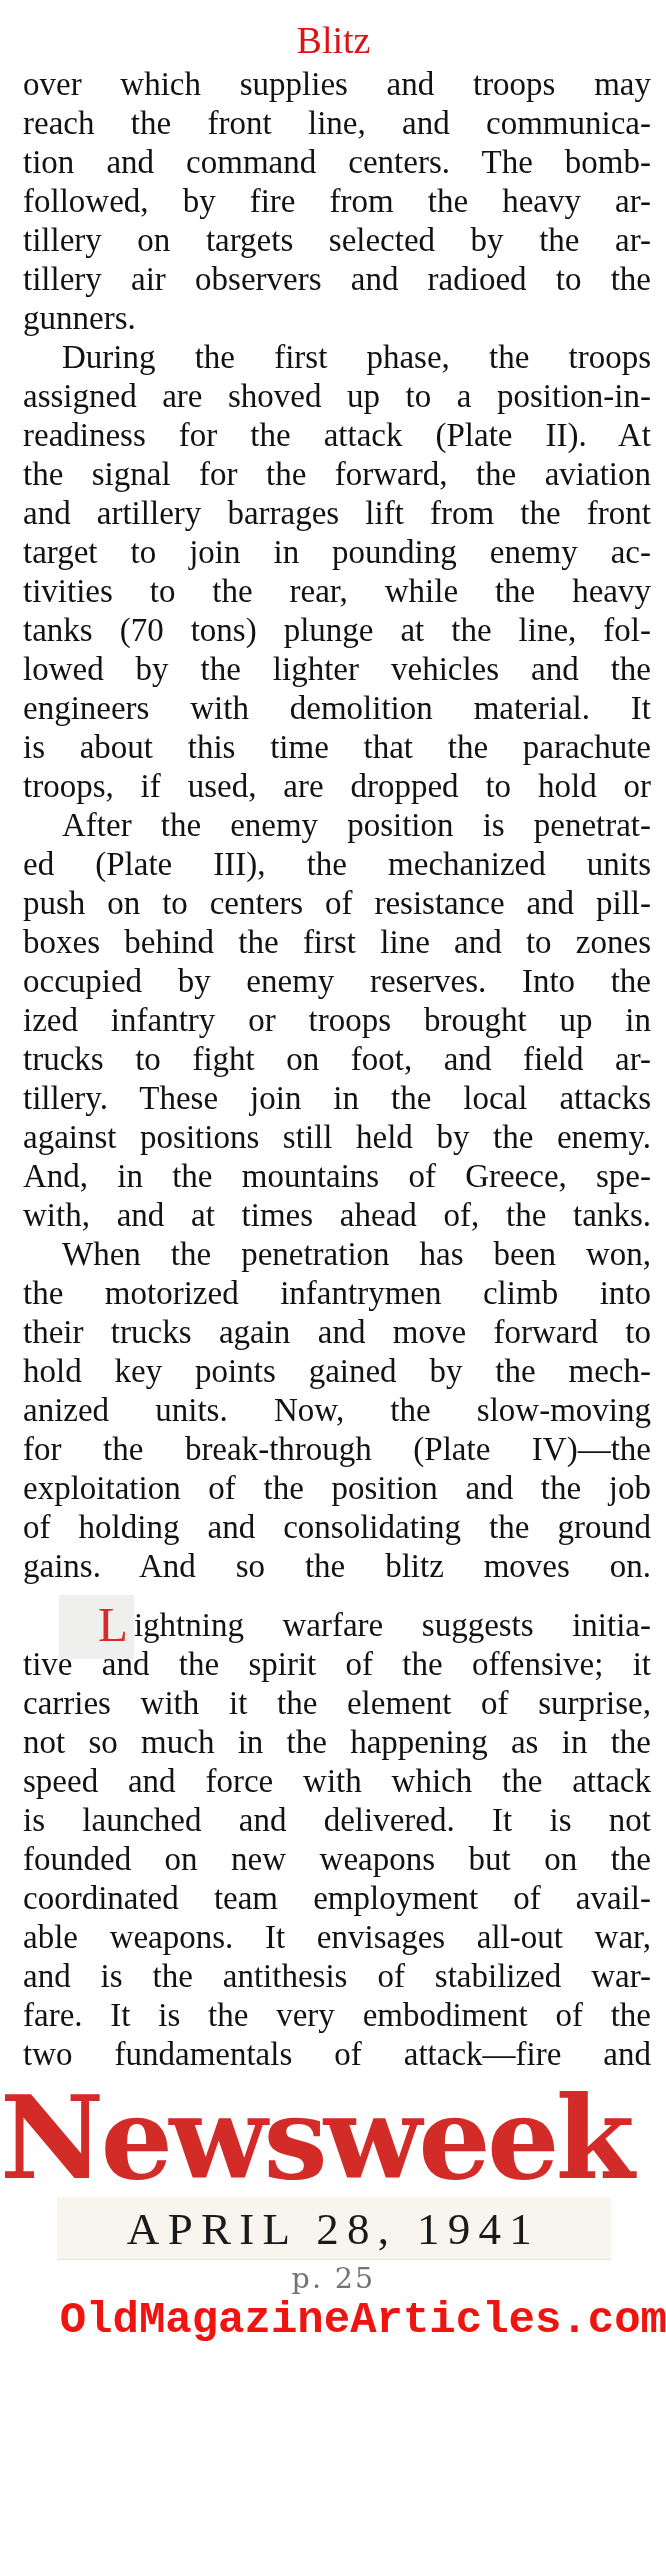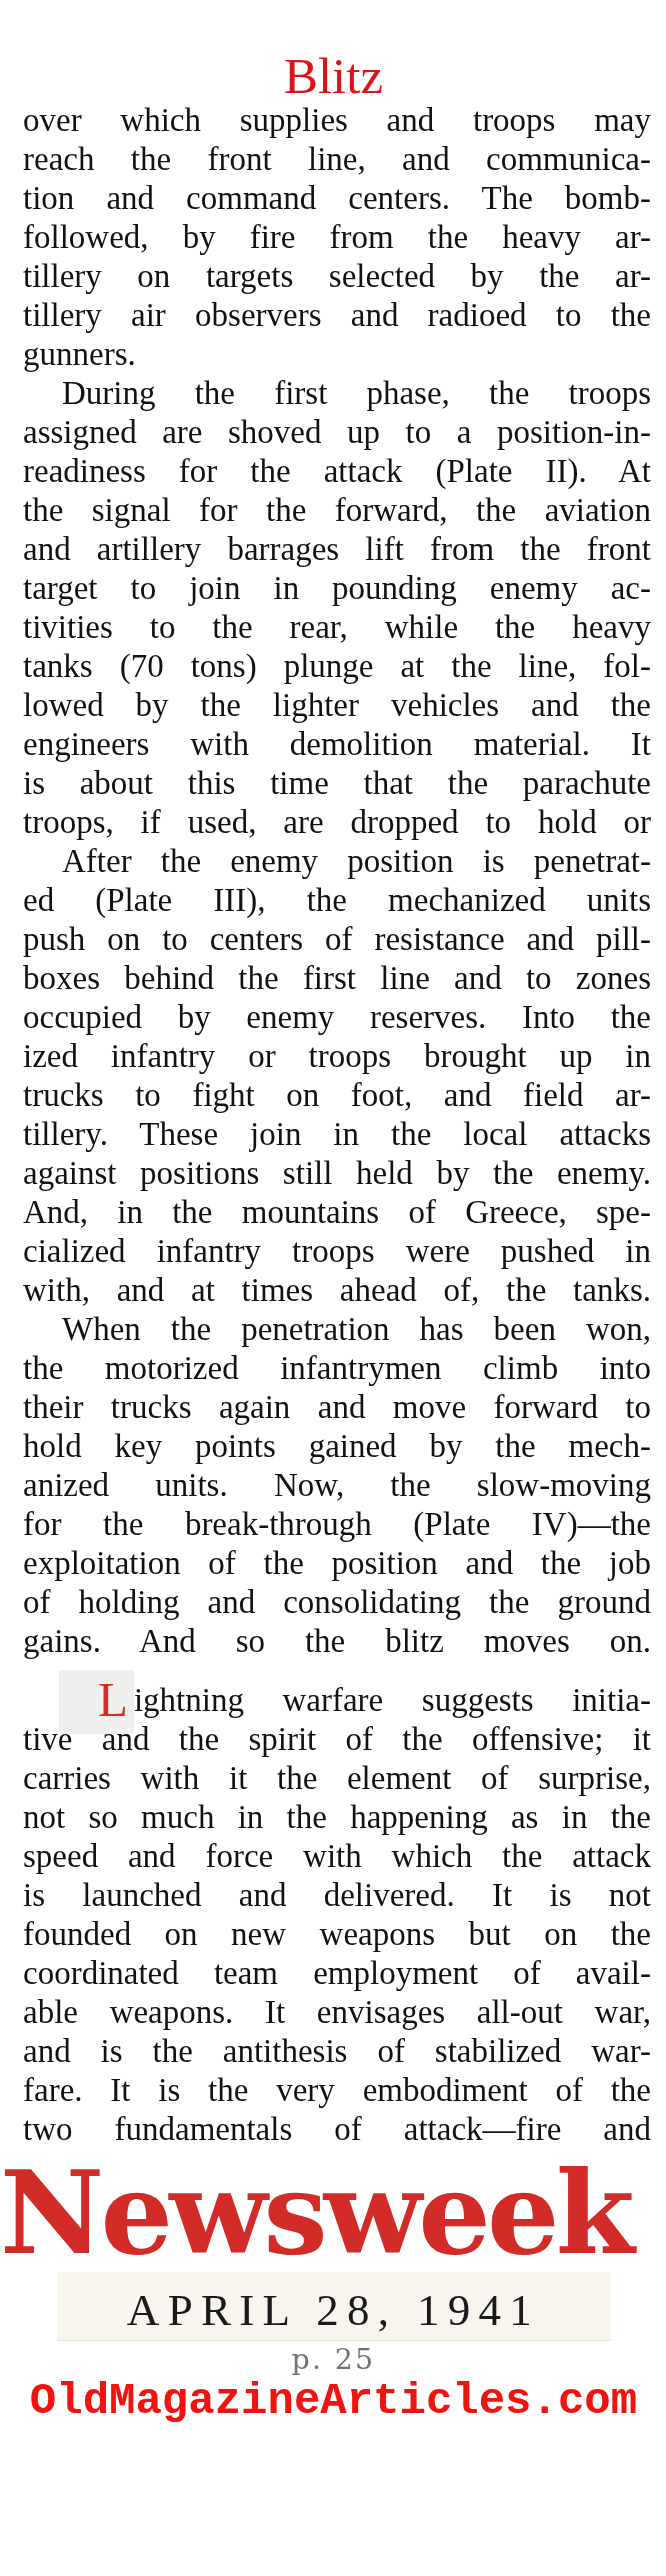--- a/index.html
+++ b/index.html
@@ -11,24 +11,23 @@
     background: #ffffff;
     overflow: hidden;
     font-family: "Liberation Serif", serif;
     color: var(--text-black, #121212);
   }
   .article-title {
     padding-top: 18px;
     height: 47px;
     text-align: center;
     font-family: "Liberation Serif", serif;
-    font-size: 51px;
+    font-size: 38px;
     line-height: 45px;
     color: var(--title-red, #dc1418);
-    margin-top: 36px;
   }
   .article-body {
     margin: 0 16px 0 23px; 
   }
   .line {
     font-size: 33px;
     line-height: 39px;
     text-align: justify;
     text-align-last: auto;
     color: var(--text-black, #121212);
@@ -55,21 +54,21 @@
     line-height: 105px;
     letter-spacing: -3.8px;
     color: var(--newsweek-red, #d32b28);
     text-align: left;
   }
   .date-strip {
     margin: 6px auto 0 auto;
     width: 554px;
     background: var(--date-strip, #f7f5ee);
     border-bottom: 0.8px solid #e7e4da;
-    padding: 14px 0 6px 0;
+    padding: 8px 0 6px 0;
   }
   .issue-date {
     font-family: "Liberation Serif", serif;
     font-size: 45px;
     line-height: 48px;
     letter-spacing: 8.3px;
     color: #1a1a1a;
     text-align: center;
     white-space: nowrap;
   }
@@ -82,21 +81,21 @@
     color: #737373;
     text-align: center;
   }
   .site-mark {
     margin-top: 3px;
     font-family: "Liberation Mono", monospace;
     font-weight: bold;
     font-size: 44px;
     line-height: 45px;
     color: var(--site-red, #ef1410);
-    text-align: center;
+    text-align: right;
     white-space: nowrap;
   }
 </style>
 </head>
 <body>
 
 <div class="page">
 
   <div class="article-title">Blitz</div>
 
@@ -123,21 +122,20 @@
       <div class="line just ind1">After the enemy position is penetrat-</div>
       <div class="line just">ed (Plate III), the mechanized units</div>
       <div class="line just">push on to centers of resistance and pill-</div>
       <div class="line just">boxes behind the first line and to zones</div>
       <div class="line just">occupied by enemy reserves. Into the</div>
       <div class="line just">ized infantry or troops brought up in</div>
       <div class="line just">trucks to fight on foot, and field ar-</div>
       <div class="line just">tillery. These join in the local attacks</div>
       <div class="line just">against positions still held by the enemy.</div>
       <div class="line just">And, in the mountains of Greece, spe-</div>
-      <div class="line just">cialized infantry troops were pushed in</div>
       <div class="line just">with, and at times ahead of, the tanks.</div>
       <div class="line just ind1">When the penetration has been won,</div>
       <div class="line just">the motorized infantrymen climb into</div>
       <div class="line just">their trucks again and move forward to</div>
       <div class="line just">hold key points gained by the mech-</div>
       <div class="line just">anized units. Now, the slow-moving</div>
       <div class="line just">for the break-through (Plate IV)—the</div>
       <div class="line just">exploitation of the position and the job</div>
       <div class="line just">of holding and consolidating the ground</div>
       <div class="line just">gains. And so the blitz moves on.</div>

